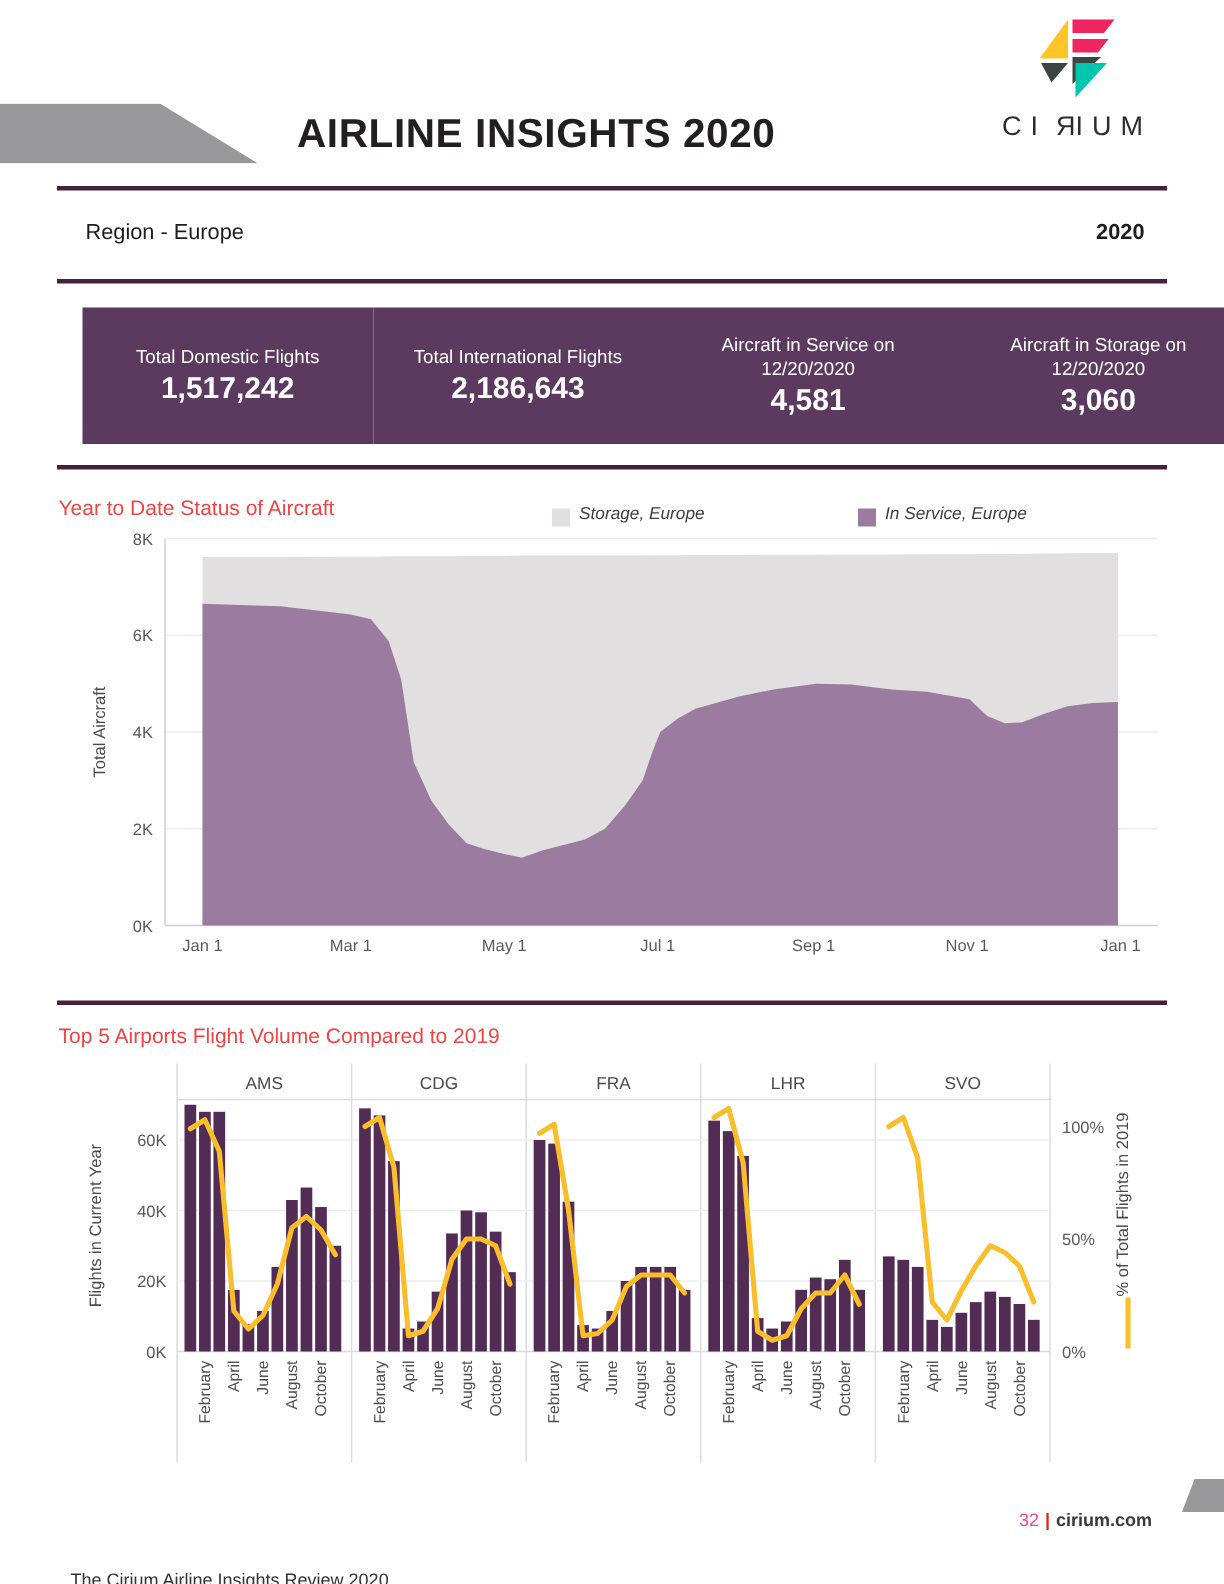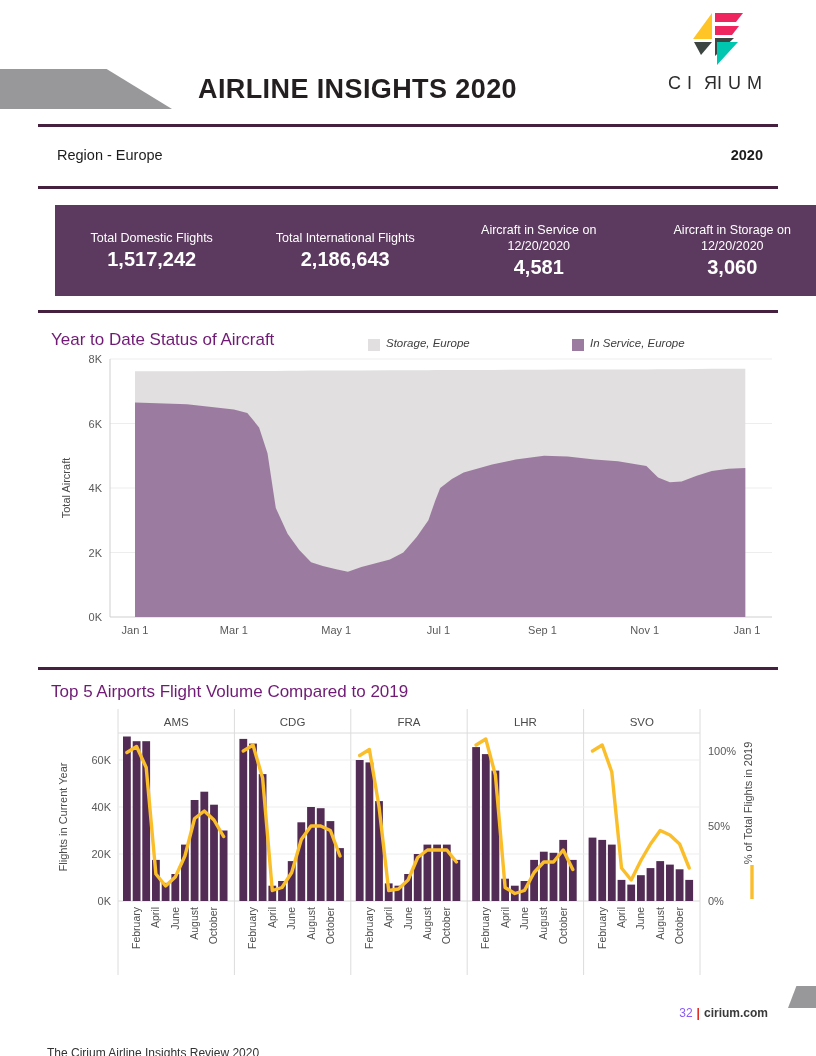--- a/index.html
+++ b/index.html
@@ -18,27 +18,27 @@
   
   .region-label{position:absolute;left:57px;top:147px;font-size:14.5px;color:#1c1c1c;}
   .year-label{position:absolute;right:53px;top:147px;font-size:14.5px;font-weight:700;color:#1c1c1c;}
   
   .cards{position:absolute;left:55px;top:205px;width:774px;display:flex;}
   .card{flex:1;height:91px;background:#5c395e;color:#fff;display:flex;flex-direction:column;
         justify-content:center;align-items:center;text-align:center;}
   .card-line{display:block;font-size:12.5px;line-height:1.3;}
   .card-value{font-size:20px;font-weight:700;margin-top:2px;}
   
-  .chart-title{position:absolute;left:51px;font-size:17px;color:#701a75;}
+  .chart-title{position:absolute;left:39px;font-size:14px;color:#ef4444;}
   .legend-swatch{position:absolute;width:12px;height:12px;}
   .legend-label{position:absolute;font-size:11.5px;font-style:italic;color:#3d3d3d;white-space:nowrap;text-align:right;}
   
   .footer-left{position:absolute;left:47px;top:1006px;font-size:12px;color:#333;margin-top:40px;}
   .footer-right{position:absolute;right:48px;top:1006px;font-size:12px;white-space:nowrap;}
-  .footer-page{color:#8b5cf6;}
+  .footer-page{color:#ec4899;}
   .footer-sep{color:#e1251b;font-weight:700;padding:0 4px;}
   .footer-site{color:#3a3a3a;font-weight:600;}
   .footer-ribbon{position:absolute;right:0;top:986px;width:28px;height:22px;background:#98989b;
                  clip-path:polygon(30% 0,100% 0,100% 100%,0 100%);}
   svg text{font-family:"Liberation Sans",sans-serif;}
 </style>
 </head>
 <body>
 
 <div id="page">

